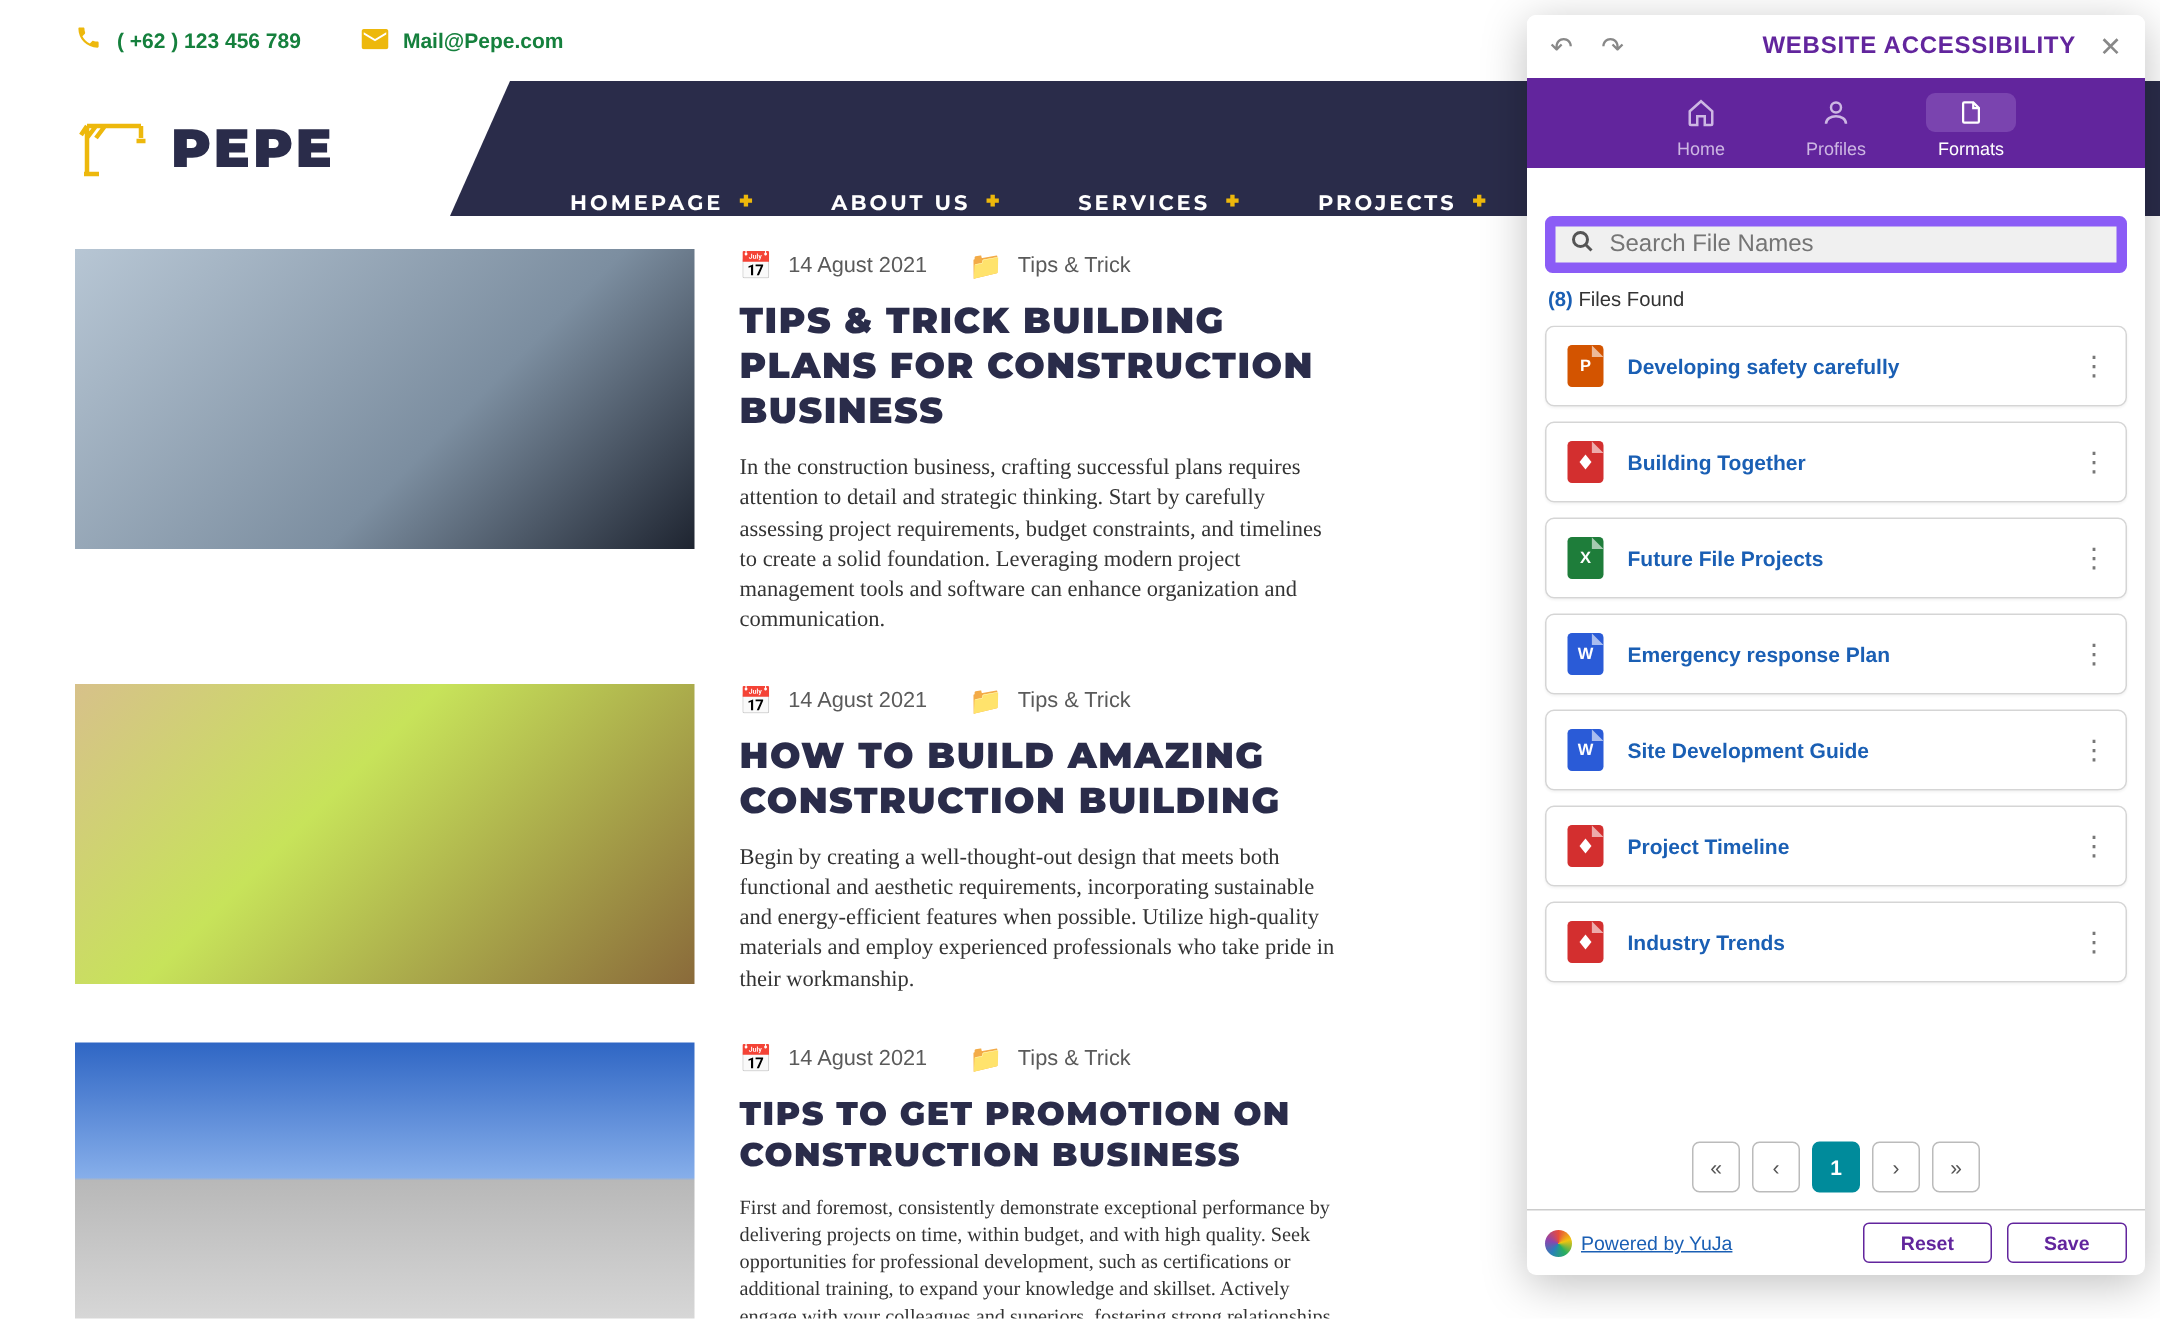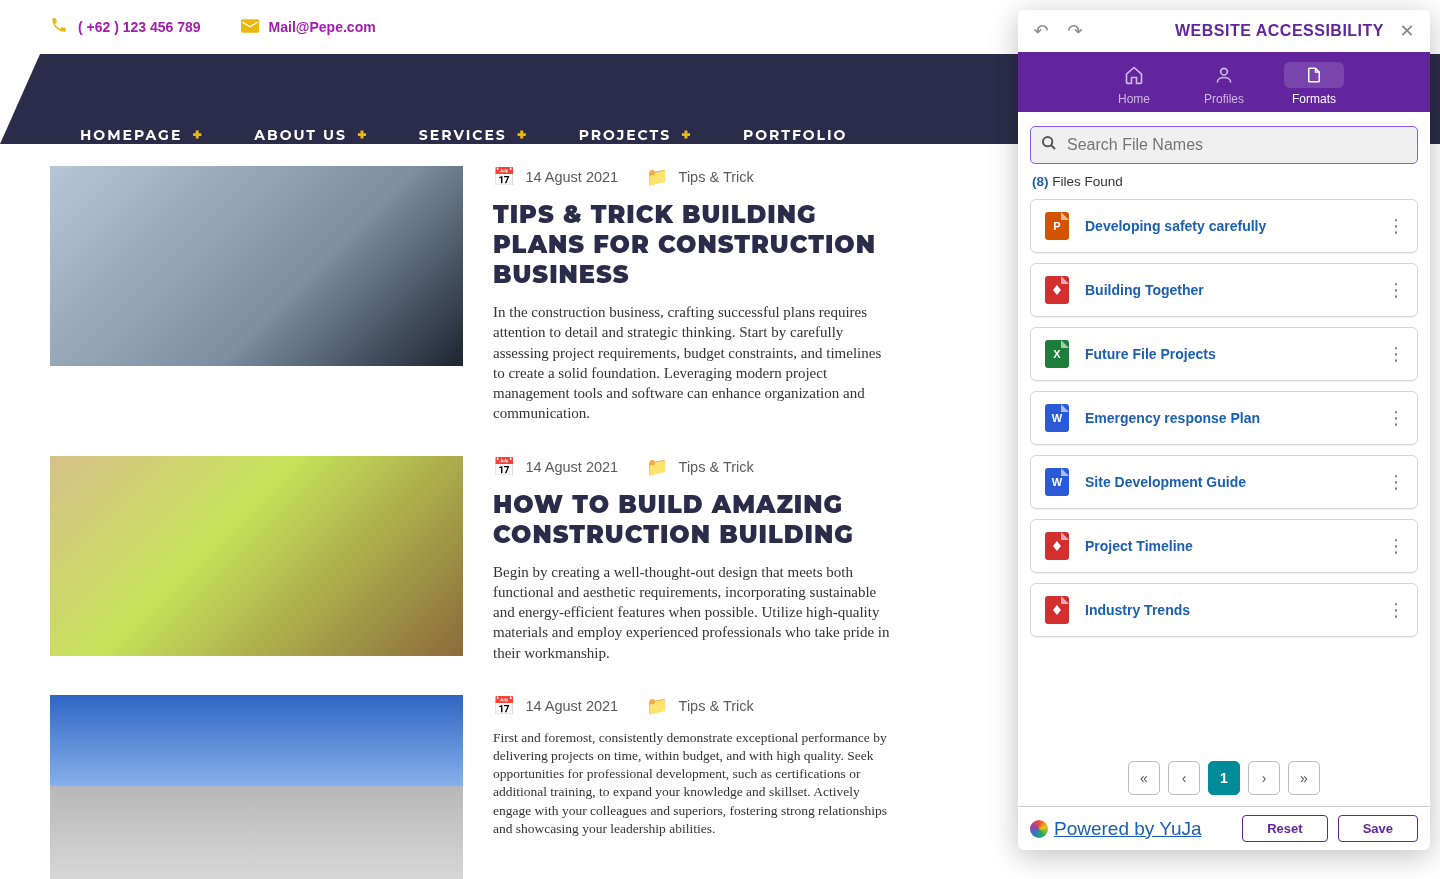--- a/index.html
+++ b/index.html
@@ -1,19 +1,19 @@
 <!DOCTYPE html>
 <html><head>
 <meta charset="utf-8">
 <style>
 * { margin:0; padding:0; box-sizing:border-box; }
 body { font-family: Arial, Helvetica, sans-serif; background:#fff; width:1440px; height:879px; overflow:hidden; position:relative; }
 
 
-.topbar { height:54px; display:flex; align-items:center; padding:0 50px; gap:40px; font-size:14px; color:#a21caf; font-weight:600; }
+.topbar { height:54px; display:flex; align-items:center; padding:0 50px; gap:40px; font-size:14px; color:#15803d; font-weight:600; }
 .topbar .ci { display:flex; align-items:center; gap:10px; }
 .topbar .icn { color:#edb80c; font-size:18px; }
 
 
 .navrow { height:90px; display:flex; align-items:center; }
 .logo { width:300px; display:flex; align-items:center; padding-left:50px; gap:14px; }
 .logo-txt { font-family:"Montserrat",Arial,sans-serif; font-weight:900; font-size:36px; color:#2a2c4a; letter-spacing:2px; }
 .navbar { flex:1; height:100%; background:#2a2c4a; display:flex; align-items:flex-end; padding-left:80px; gap:50px; clip-path: polygon(40px 0,100% 0,100% 100%,0 100%); }
 .navitem { color:#fff; font-family:"Montserrat",Arial,sans-serif; font-weight:700; font-size:14px; letter-spacing:2px; display:flex; align-items:center; gap:10px; }
 .plus { color:#edb80c; font-weight:900; font-size:16px; }
@@ -34,38 +34,38 @@
 .panel { position:absolute; top:10px; right:10px; width:412px; height:840px; background:#fff; border-radius:6px; box-shadow:0 6px 30px rgba(0,0,0,.25); display:flex; flex-direction:column; overflow:hidden; }
 .phead { background:#fff; height:42px; display:flex; align-items:center; padding:0 12px; gap:12px; }
 .hbtn { color:#888; font-size:18px; width:22px; text-align:center; }
 .ptitle { flex:1; text-align:right; color:#62259d; font-weight:700; font-size:16px; letter-spacing:.5px; }
 .tabs { background:#62259d; height:60px; display:flex; justify-content:center; align-items:flex-end; gap:30px; }
 .tab { color:#cdb7e3; text-align:center; font-size:12px; padding-bottom:6px; width:60px; }
 .tab.active { color:#fff; }
 .tab .ticon { display:flex; justify-content:center; margin-bottom:4px; height:26px; align-items:center; }
 .tab.active .box { background:#7a44af; border-radius:6px; padding:4px 6px; }
 
-.search { margin:14px 12px 10px; height:38px; border:1px solid #8b5cf6; border-radius:5px; background:#f0f0f0; display:flex; align-items:center; padding:0 10px; gap:10px; }
+.search { margin:32px 12px 10px; height:38px; border:7px solid #8b5cf6; border-radius:5px; background:#f0f0f0; display:flex; align-items:center; padding:0 10px; gap:10px; }
 .search input { border:0; background:transparent; font-size:16px; color:#333; flex:1; outline:0; }
 .found { padding:0 14px 10px; font-size:13.5px; color:#333; }
 .found b { color:#1a5fb4; font-weight:700; }
 
 .files { flex:1; overflow:auto; padding:0 12px; }
 .file { border:1px solid #d5d5d5; border-radius:6px; height:54px; margin-bottom:10px; display:flex; align-items:center; padding:0 14px; gap:16px; box-shadow:0 1px 2px rgba(0,0,0,.06); }
 .file .fic { width:24px; height:28px; border-radius:3px; display:flex; align-items:center; justify-content:center; color:#fff; font-size:11px; font-weight:700; position:relative; }
 .file .fic::after { content:""; position:absolute; top:0; right:0; width:8px; height:8px; background:rgba(255,255,255,.6); clip-path: polygon(0 0,100% 100%,0 100%); }
 .file .fname { flex:1; color:#1a5fb4; font-weight:700; font-size:14px; }
 .file .dots { color:#777; font-size:18px; letter-spacing:-2px; }
 
 .pager { height:56px; display:flex; align-items:center; justify-content:center; gap:8px; }
 .pbtn { width:32px; height:34px; border:1px solid #bbb; border-radius:5px; display:flex; align-items:center; justify-content:center; color:#555; font-size:14px; }
 .pbtn.active { background:#008b9b; color:#fff; border-color:#008b9b; font-weight:700; }
 
 .pfoot { height:44px; border-top:1px solid #ccc; display:flex; align-items:center; padding:0 12px; gap:10px; }
-.pfoot .pl { color:#1a5fb4; text-decoration:underline; font-size:19px; display:flex; align-items:center; gap:6px; }
+.pfoot .pl { color:#1a5fb4; text-decoration:underline; font-size:13px; display:flex; align-items:center; gap:6px; }
 .pfoot .spacer { flex:1; }
 .btn { border:1px solid #62259d; color:#62259d; border-radius:4px; padding:5px 24px; font-size:13px; font-weight:600; }
 
 
 .t1 { background:linear-gradient(135deg,#b7c6d4 0%,#7c8ea0 60%,#1e2430 100%); }
 .t2 { background:linear-gradient(135deg,#d7c18a 0%,#c7e35a 40%,#8a6a3a 100%); }
 .t3 { background:linear-gradient(180deg,#2f66c4 0%,#86aeea 45%,#b8b8b8 46%,#dcdcdc 100%); }
 </style>
 </head>
 <body>
@@ -83,20 +83,28 @@
     <span class="icn">
       <svg width="18" height="14" viewBox="0 0 24 18" fill="currentColor">
           <path d="M2 0h20c1 0 2 .9 2 2v14c0 1.1-1 2-2 2H2c-1 0-2-.9-2-2V2C0 .9 1 0 2 0zm10 9L2 3v2l10 6 10-6V3l-10 6z"></path>
         </svg>
     </span>
     <span>Mail@Pepe.com</span>
   </div>
 </div>
 
 <div class="navrow">
+  <div class="logo">
+    <span>
+      <svg width="50" height="50" viewBox="0 0 50 50" fill="none" stroke="#edb80c" stroke-width="3">
+        <path d="M8 12 L44 12 M8 12 L8 44 M8 44 L14 44 M6 44 L16 44 M8 12 L4 18 M44 12 L44 20 M41 22 L47 22 M14 12 L8 20 M20 12 L14 20 M8 20 L14 12"></path>
+      </svg>
+    </span>
+    <span class="logo-txt">PEPE</span>
+  </div>
   <div class="navbar">
     <div class="navitem">
         <span>HOMEPAGE</span>
         <span class="plus">+</span>
       </div>
     <div class="navitem">
         <span>ABOUT US</span>
         <span class="plus">+</span>
       </div>
     <div class="navitem">
@@ -157,20 +165,21 @@
       <div class="meta">
         <div class="m">
             <span class="mi">📅</span>
             <span>14 Agust 2021</span>
           </div>
         <div class="m">
             <span class="mi">📁</span>
             <span>Tips &amp; Trick</span>
           </div>
       </div>
+      <h2>TIPS TO GET PROMOTION ON CONSTRUCTION BUSINESS</h2>
       <p>First and foremost, consistently demonstrate exceptional performance by delivering projects on time, within budget, and with high quality. Seek opportunities for professional development, such as certifications or additional training, to expand your knowledge and skillset. Actively engage with your colleagues and superiors, fostering strong relationships and showcasing your leadership abilities.</p>
     </div>
   </div>
 
 </div>
 
 <div class="panel">
   <div class="phead">
     <span class="hbtn">↶</span>
     <span class="hbtn">↷</span>

